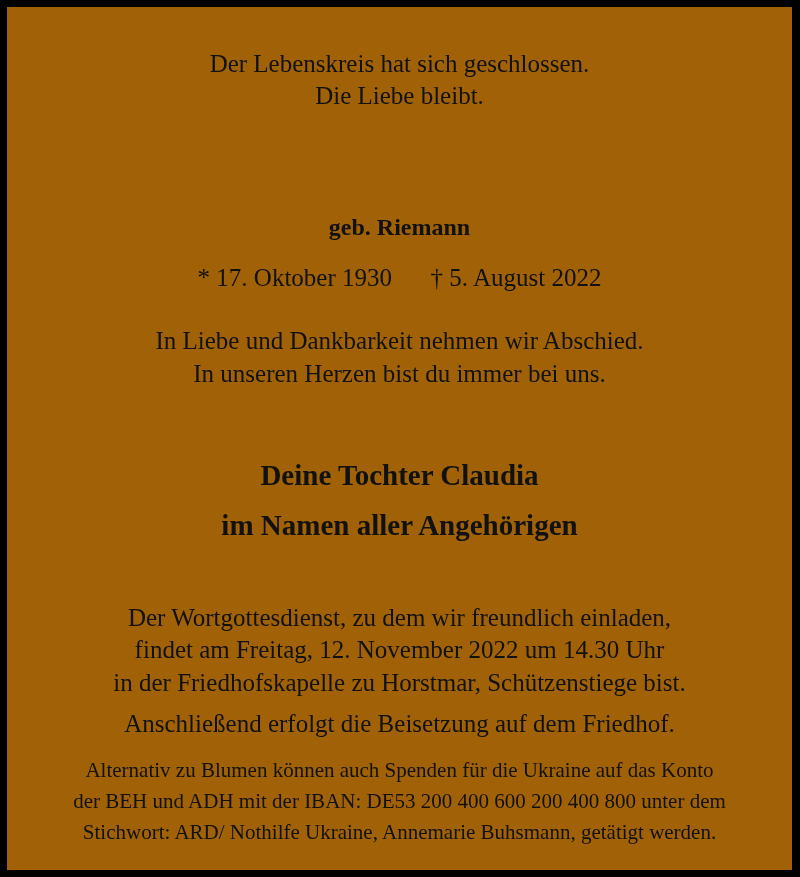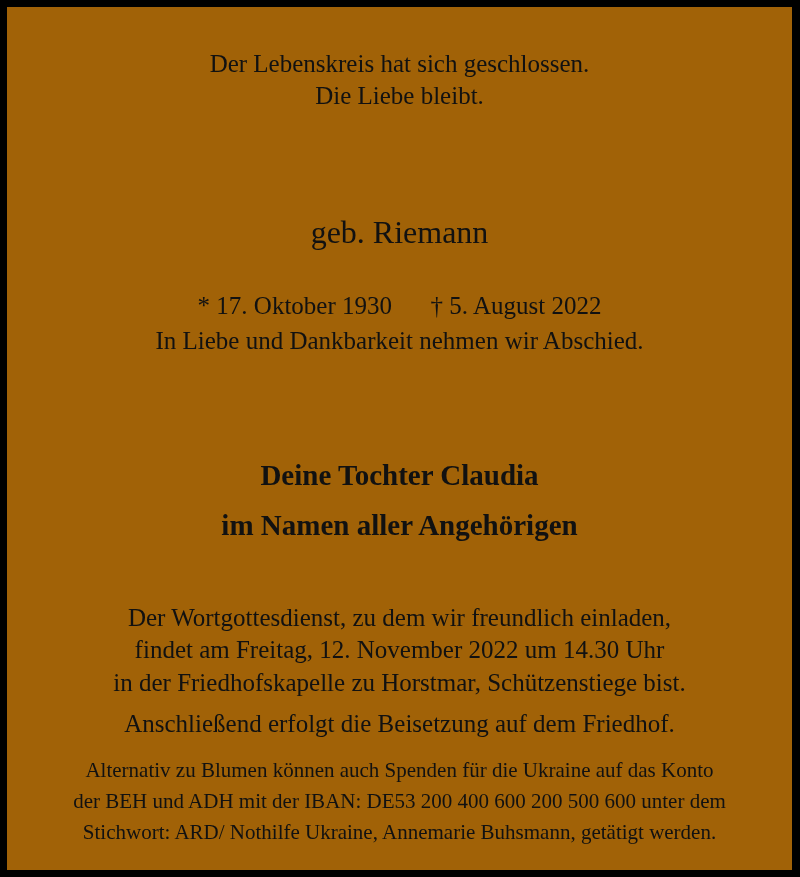--- a/index.html
+++ b/index.html
@@ -6,46 +6,47 @@
   body { width: 800px; height: 877px; position: relative; overflow: hidden; }
   .card {
     position: absolute; left: 7px; top: 7px; width: 785px; height: 863px;
     background: #a16207; color: #111;
     font-family: "Liberation Serif", "DejaVu Serif", serif;
     text-align: center;
   }
   .line { position: absolute; left: 0; right: 0; white-space: nowrap; }
   .f-intro { font-size: 25px; }
   .f-name { font-size: 58px; letter-spacing: 0.5px; }
-  .f-geb { font-size: 32px; }
-  .f-dates { font-size: 25px; margin-top: 28px; }
+  .f-geb { font-size: 24px; font-weight: bold; }
+  .f-dates { font-size: 25px; }
   .f-bold { font-size: 29px; font-weight: bold; }
   .f-small { font-size: 21px; margin-top: 8px; }
 </style>
 </head>
 <body>
 
 <div class="card">
   <div class="line f-intro" style="top:43px">Der Lebenskreis hat sich geschlossen.</div>
   <div class="line f-intro" style="top:75px">Die Liebe bleibt.</div>
 
   <div class="line f-geb" style="top:207px">geb. Riemann</div>
 
   <div class="line f-dates" style="top:257px">
     <span>* 17. Oktober 1930</span>
     <span style="display:inline-block;width:26px"></span>
     <span>† 5. August 2022</span>
   </div>
 
   <div class="line f-intro" style="top:320px">In Liebe und Dankbarkeit nehmen wir Abschied.</div>
+  <div class="line f-intro" style="top:353px">In unseren Herzen bist du immer bei uns.</div>
 
   <div class="line f-bold" style="top:452px">Deine Tochter Claudia</div>
   <div class="line f-intro" style="top:597px">Der Wortgottesdienst, zu dem wir freundlich einladen,</div>
 
   <div class="line f-bold" style="top:502px">im Namen aller Angehörigen</div>
   <div class="line f-intro" style="top:629px">findet am Freitag, 12. November 2022 um 14.30 Uhr</div>
   <div class="line f-intro" style="top:662px">in der Friedhofskapelle zu Horstmar, Schützenstiege bist.</div>
   <div class="line f-intro" style="top:703px">Anschließend erfolgt die Beisetzung auf dem Friedhof.</div>
 
   <div class="line f-small" style="top:743px">Alternativ zu Blumen können auch Spenden für die Ukraine auf das Konto</div>
-  <div class="line f-small" style="top:774px">der BEH und ADH mit der IBAN: DE53 200 400 600 200 500 600 unter dem</div>
+  <div class="line f-small" style="top:774px">der BEH und ADH mit der IBAN: DE53 200 400 600 200 400 800 unter dem</div>
   <div class="line f-small" style="top:805px">Stichwort: ARD/ Nothilfe Ukraine, Annemarie Buhsmann, getätigt werden.</div>
 </div>
 
 </body></html>

